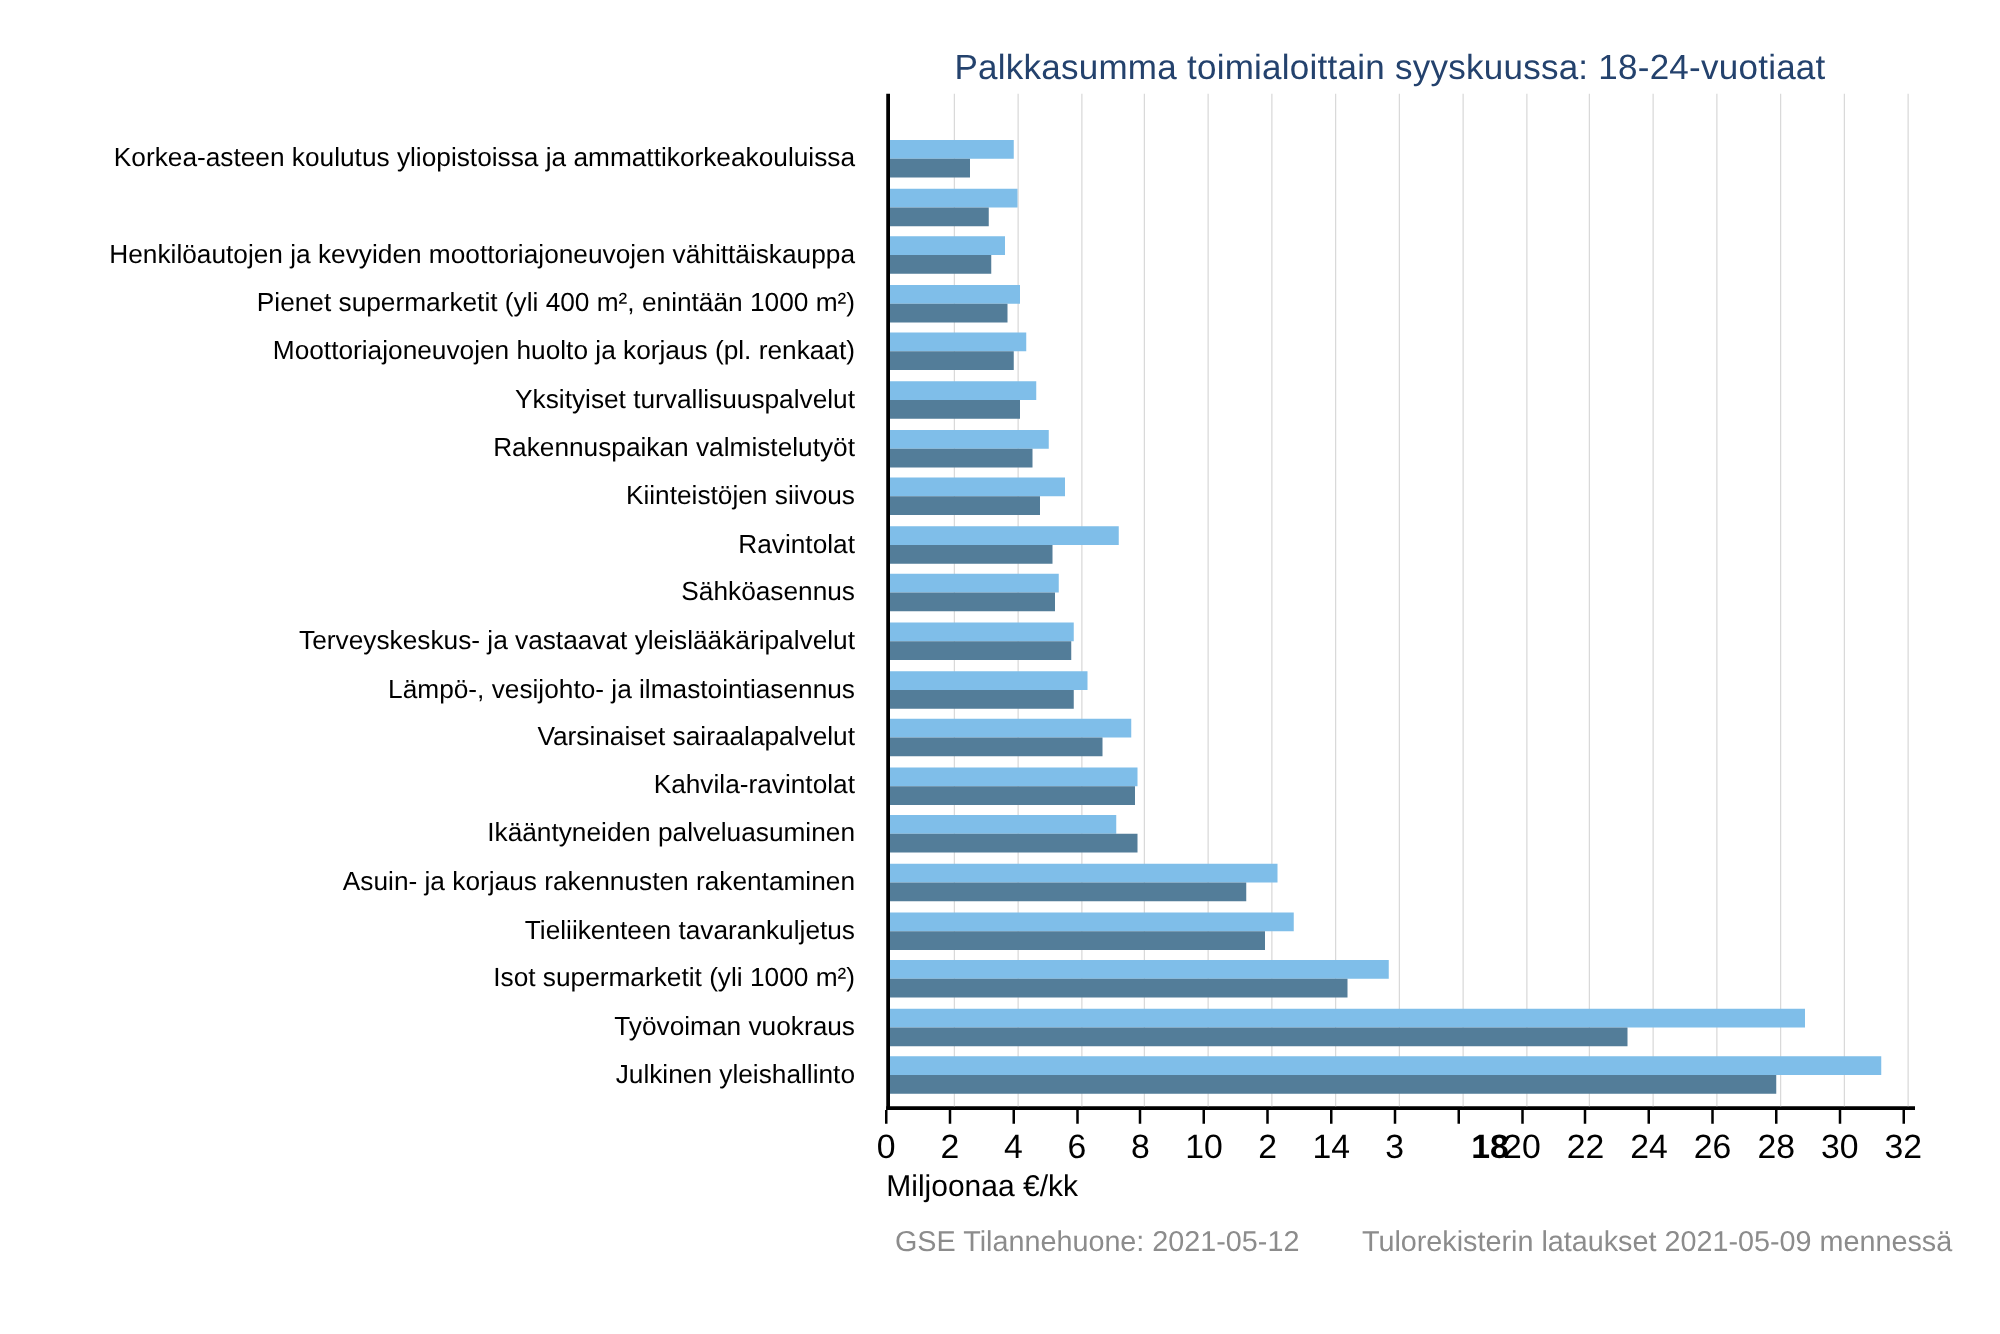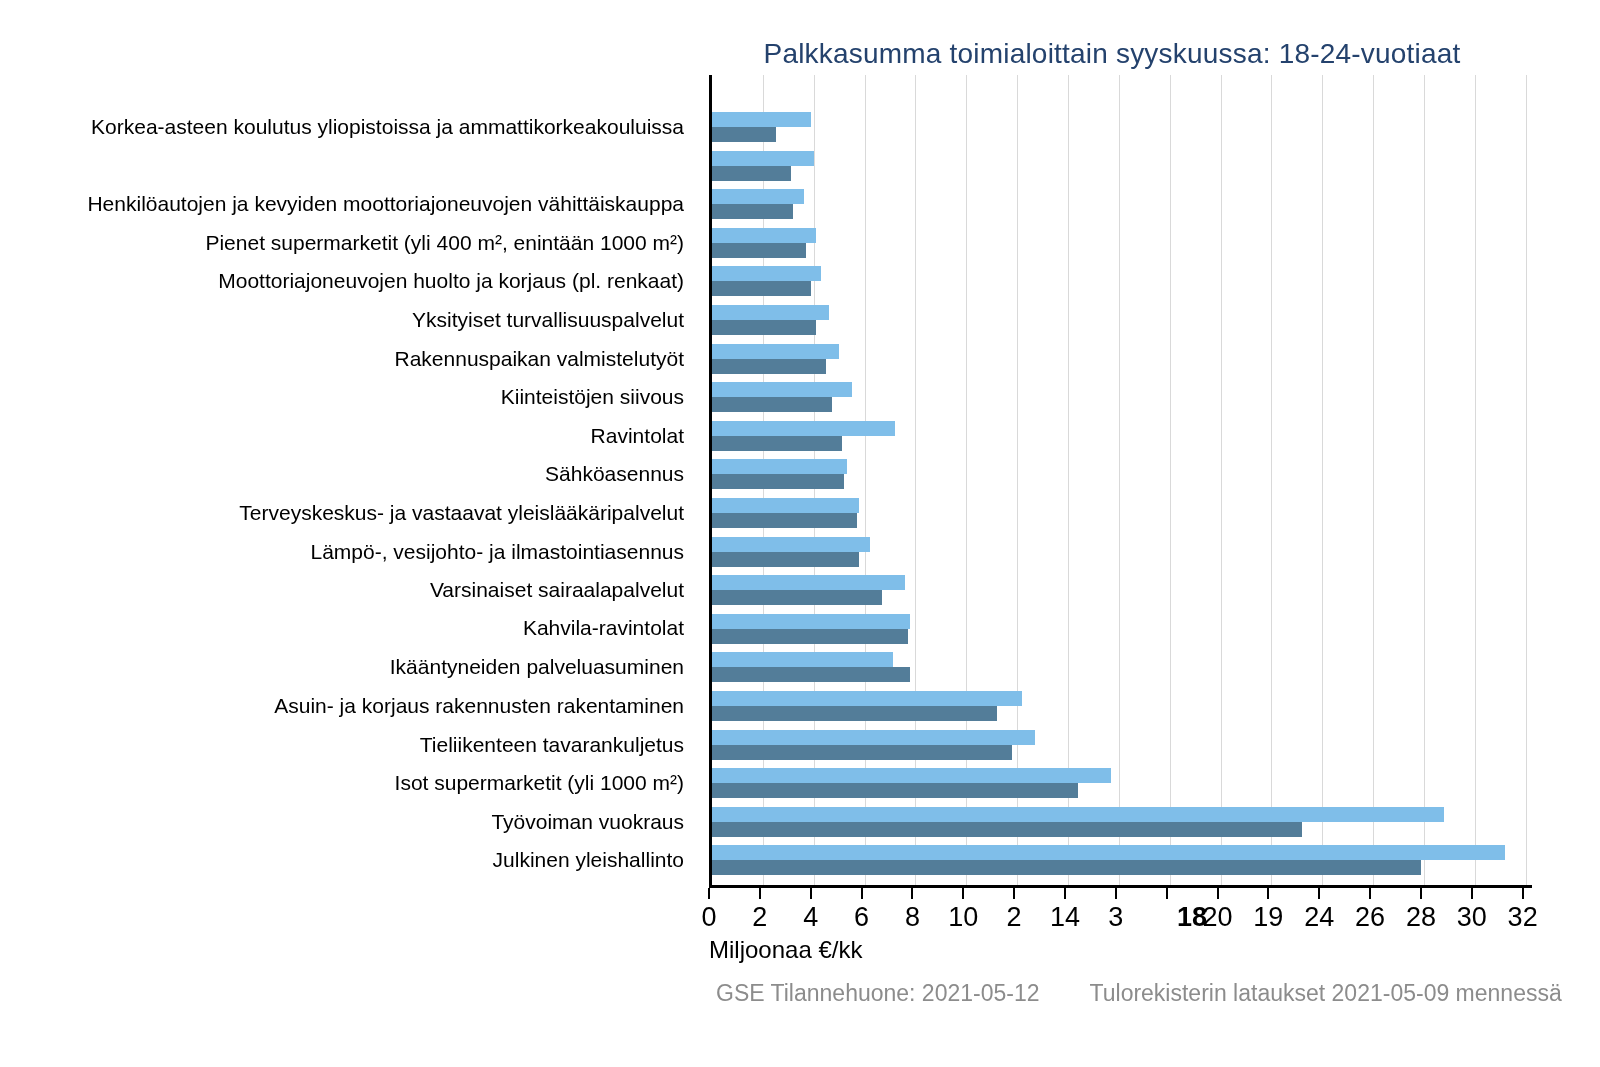--- a/index.html
+++ b/index.html
@@ -151,21 +151,21 @@
     <div class="xtick-label" style="left: 305.116px;">2</div>
     <div class="xtick-mark" style="left: 355.969px;"></div>
     <div class="xtick-label" style="left: 355.969px;">14</div>
     <div class="xtick-mark" style="left: 406.822px;"></div>
     <div class="xtick-label" style="left: 406.822px;">3</div>
     <div class="xtick-mark" style="left: 457.674px;"></div>
     <div class="xtick-label" style="left: 483px; font-weight: bold;">18</div>
     <div class="xtick-mark" style="left: 508.527px;"></div>
     <div class="xtick-label" style="left: 508.527px;">20</div>
     <div class="xtick-mark" style="left: 559.38px;"></div>
-    <div class="xtick-label" style="left: 559.38px;">19</div>
+    <div class="xtick-label" style="left: 559.38px;">22</div>
     <div class="xtick-mark" style="left: 610.233px;"></div>
     <div class="xtick-label" style="left: 610.233px;">24</div>
     <div class="xtick-mark" style="left: 661.085px;"></div>
     <div class="xtick-label" style="left: 661.085px;">26</div>
     <div class="xtick-mark" style="left: 711.938px;"></div>
     <div class="xtick-label" style="left: 711.938px;">28</div>
     <div class="xtick-mark" style="left: 762.791px;"></div>
     <div class="xtick-label" style="left: 762.791px;">30</div>
     <div class="xtick-mark" style="left: 813.643px;"></div>
     <div class="xtick-label" style="left: 813.643px;">32</div>

